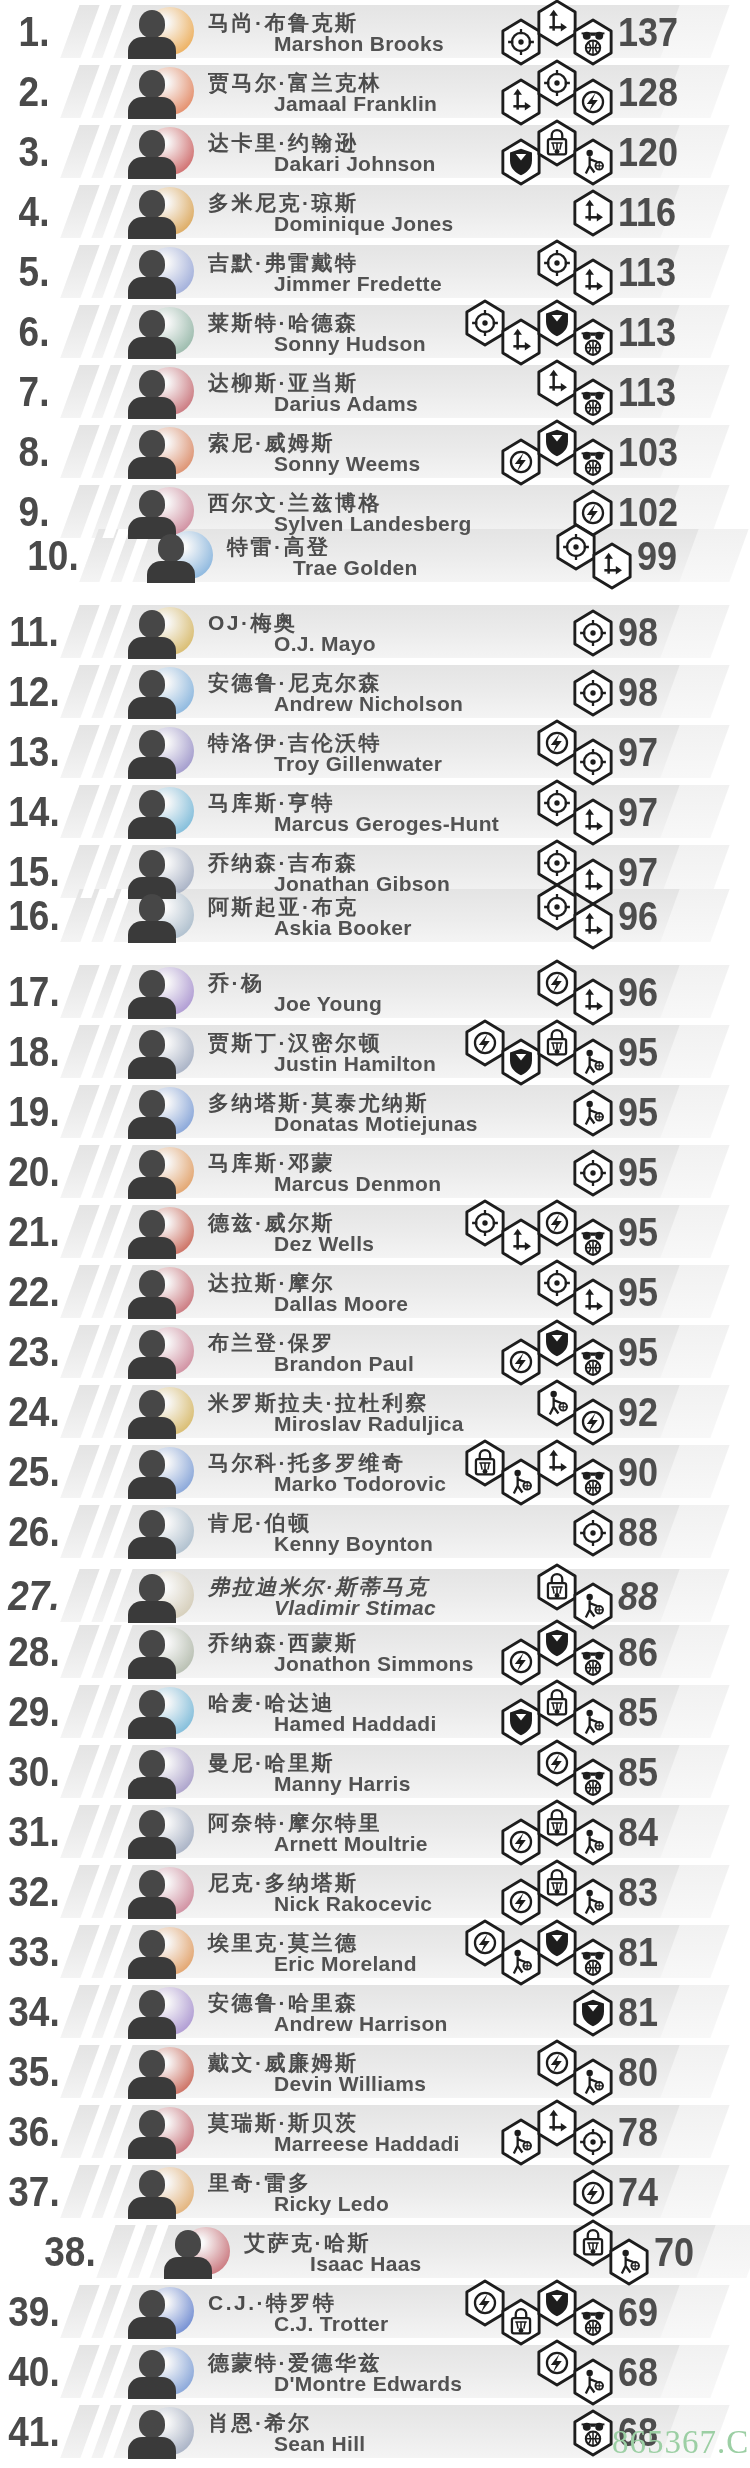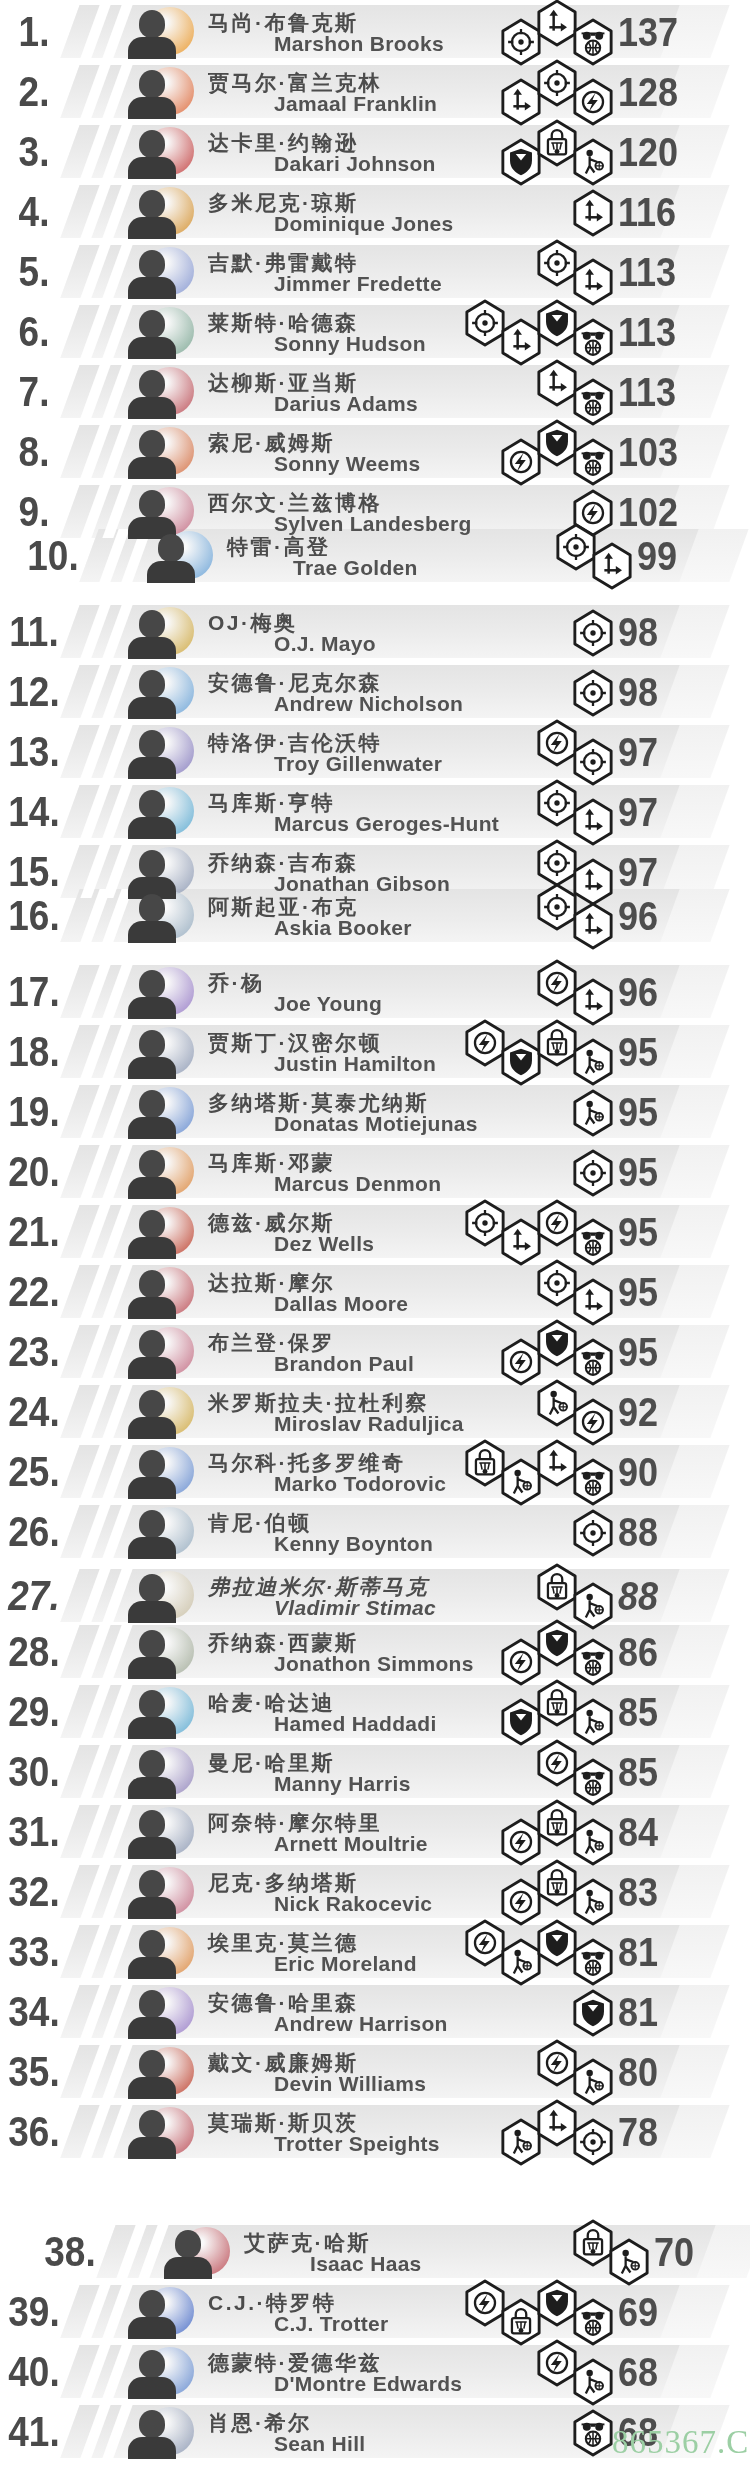--- a/index.html
+++ b/index.html
@@ -1272,21 +1272,21 @@
 
   <section class="row" style="top: 2104px;">
     <div class="band light"></div>
     <div class="band main"></div>
     <div class="stripe s1"></div>
     <div class="stripe s2"></div>
     <div class="rank">36.</div>
     <div class="logo" style="background: radial-gradient(circle at 38% 32%, rgb(255, 255, 255) 8%, rgb(194, 91, 99) 75%);"></div>
     <div class="photo"></div>
     <div class="name-cn">莫瑞斯·斯贝茨</div>
-    <div class="name-en">Trotter Speights</div>
+    <div class="name-en">Marreese Haddadi</div>
     <div class="badges">
         <span class="badge pos-low">
           <svg viewBox="0 0 44 50" width="42" height="48" xmlns="http://www.w3.org/2000/svg">
             <polygon points="22,2 41,13.5 41,36.5 22,48 3,36.5 3,13.5" fill="#fff" stroke="#1d1d1d" stroke-width="3" stroke-linejoin="round"></polygon>
             <circle cx="18.5" cy="15.5" r="3.4" fill="#1d1d1d"></circle>
             <path d="M18.5 19 v10 M18.5 22 l8 3 M18.5 29 l-4 8 M18.5 29 l5 7" stroke="#1d1d1d" stroke-width="2.4" fill="none"></path>
             <circle cx="28.5" cy="29" r="4" fill="none" stroke="#1d1d1d" stroke-width="2"></circle>
             <path d="M24.5 29 h8 M28.5 25 v8" stroke="#1d1d1d" stroke-width="1.2"></path>
           </svg>
         </span>
@@ -1304,20 +1304,41 @@
             <polygon points="22,2 41,13.5 41,36.5 22,48 3,36.5 3,13.5" fill="#fff" stroke="#1d1d1d" stroke-width="3" stroke-linejoin="round"></polygon>
             <circle cx="22" cy="25" r="9.5" fill="none" stroke="#1d1d1d" stroke-width="2.4"></circle>
             <circle cx="22" cy="25" r="2.8" fill="#1d1d1d"></circle>
             <path d="M22 11.5 V17 M22 33 V38.5 M8.5 25 H14 M30 25 H35.5" stroke="#1d1d1d" stroke-width="2.4"></path>
           </svg>
         </span>
       </div>
     <div class="score">78</div>
   </section>
 
+  <section class="row" style="top: 2164px;">
+    <div class="band light"></div>
+    <div class="band main"></div>
+    <div class="stripe s1"></div>
+    <div class="stripe s2"></div>
+    <div class="rank">37.</div>
+    <div class="logo" style="background: radial-gradient(circle at 38% 32%, rgb(255, 255, 255) 8%, rgb(224, 164, 94) 75%);"></div>
+    <div class="photo"></div>
+    <div class="name-cn">里奇·雷多</div>
+    <div class="name-en">Ricky Ledo</div>
+    <div class="badges">
+        <span class="badge pos-mid">
+          <svg viewBox="0 0 44 50" width="42" height="48" xmlns="http://www.w3.org/2000/svg">
+            <polygon points="22,2 41,13.5 41,36.5 22,48 3,36.5 3,13.5" fill="#fff" stroke="#1d1d1d" stroke-width="3" stroke-linejoin="round"></polygon>
+            <circle cx="22" cy="25" r="10.5" fill="none" stroke="#1d1d1d" stroke-width="2.4"></circle>
+            <path d="M24.5 15.5 l-9 11.5 h5.5 l-3.5 8.5 l9.5 -12.5 h-5.5 z" fill="#1d1d1d"></path>
+          </svg>
+        </span>
+      </div>
+    <div class="score">74</div>
+  </section>
 
   <section class="row" style="top: 2224px; margin-left: 36px;">
     <div class="band light"></div>
     <div class="band main"></div>
     <div class="stripe s1"></div>
     <div class="stripe s2"></div>
     <div class="rank">38.</div>
     <div class="logo" style="background: radial-gradient(circle at 38% 32%, rgb(255, 255, 255) 8%, rgb(194, 91, 99) 75%);"></div>
     <div class="photo"></div>
     <div class="name-cn">艾萨克·哈斯</div>

